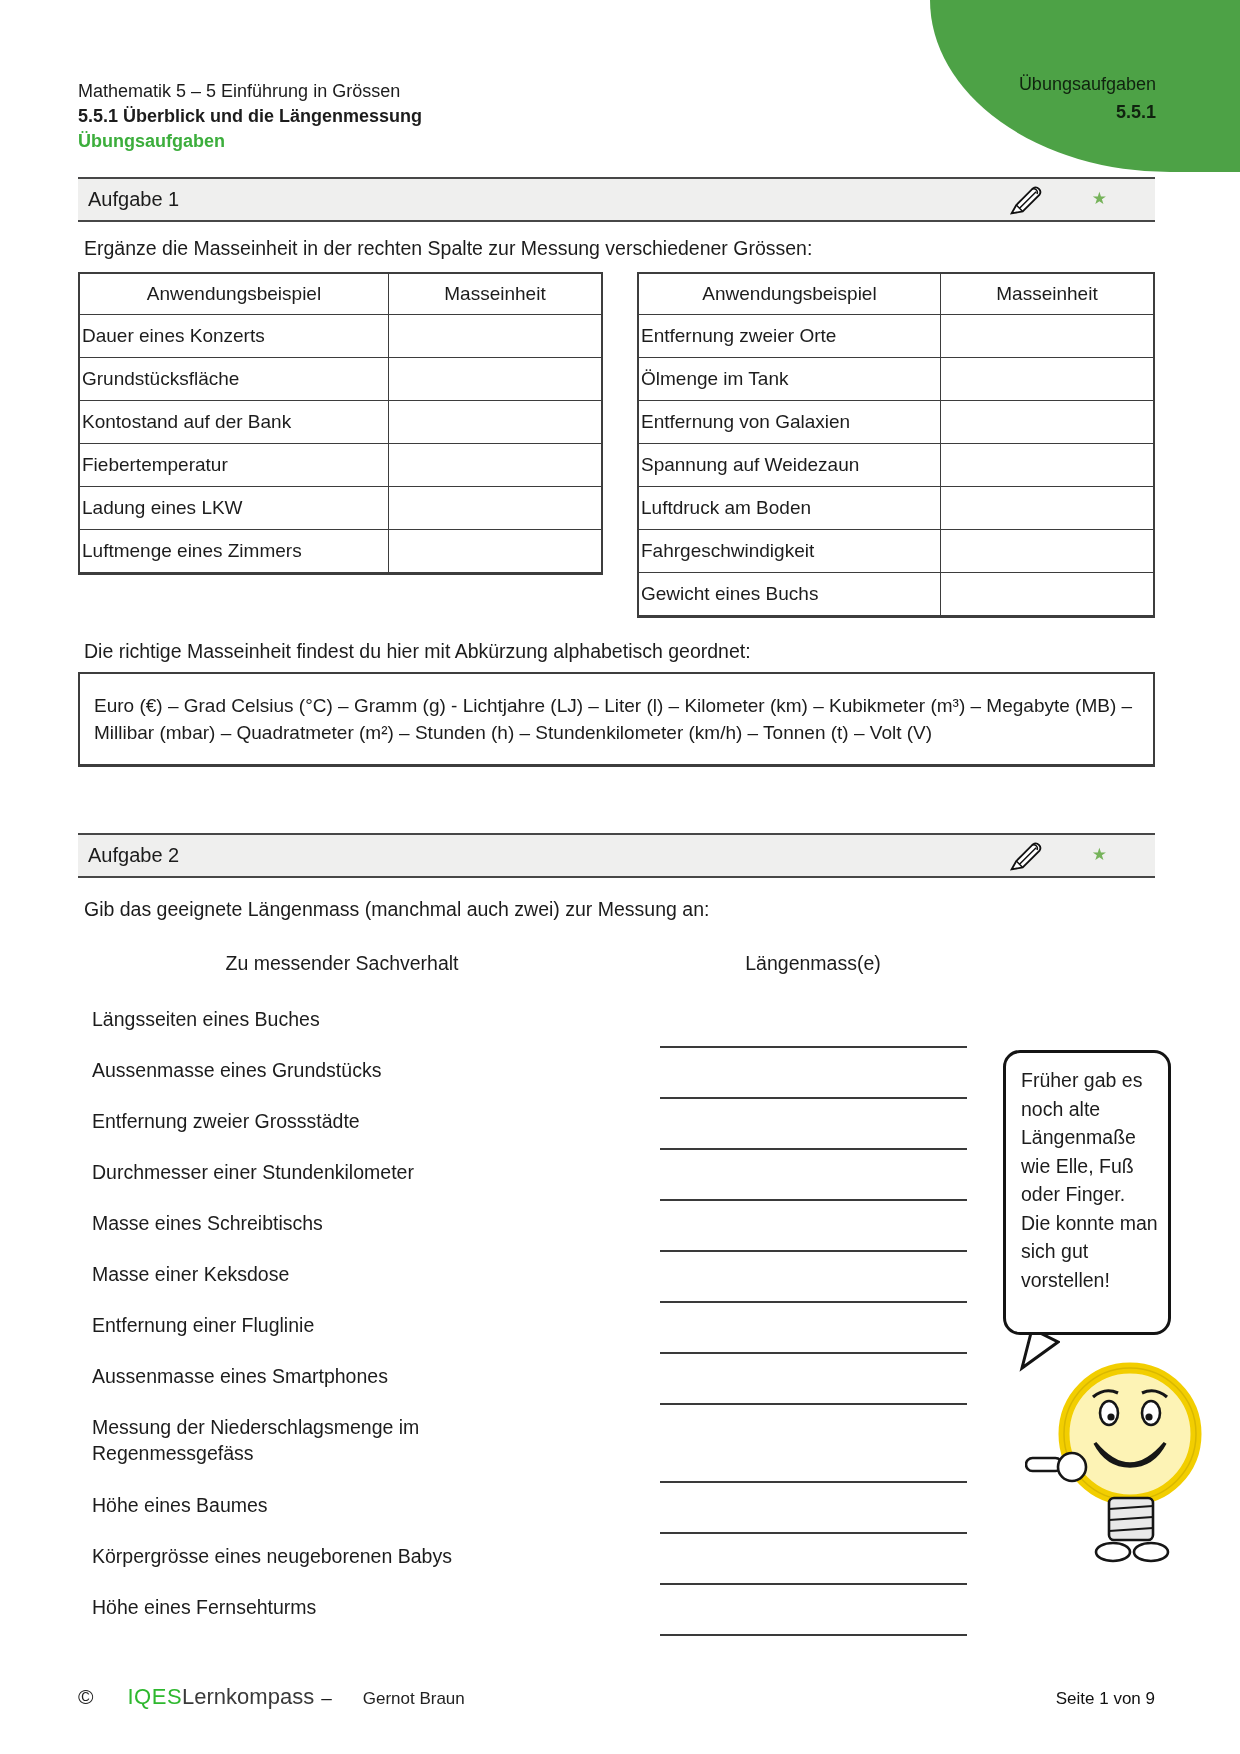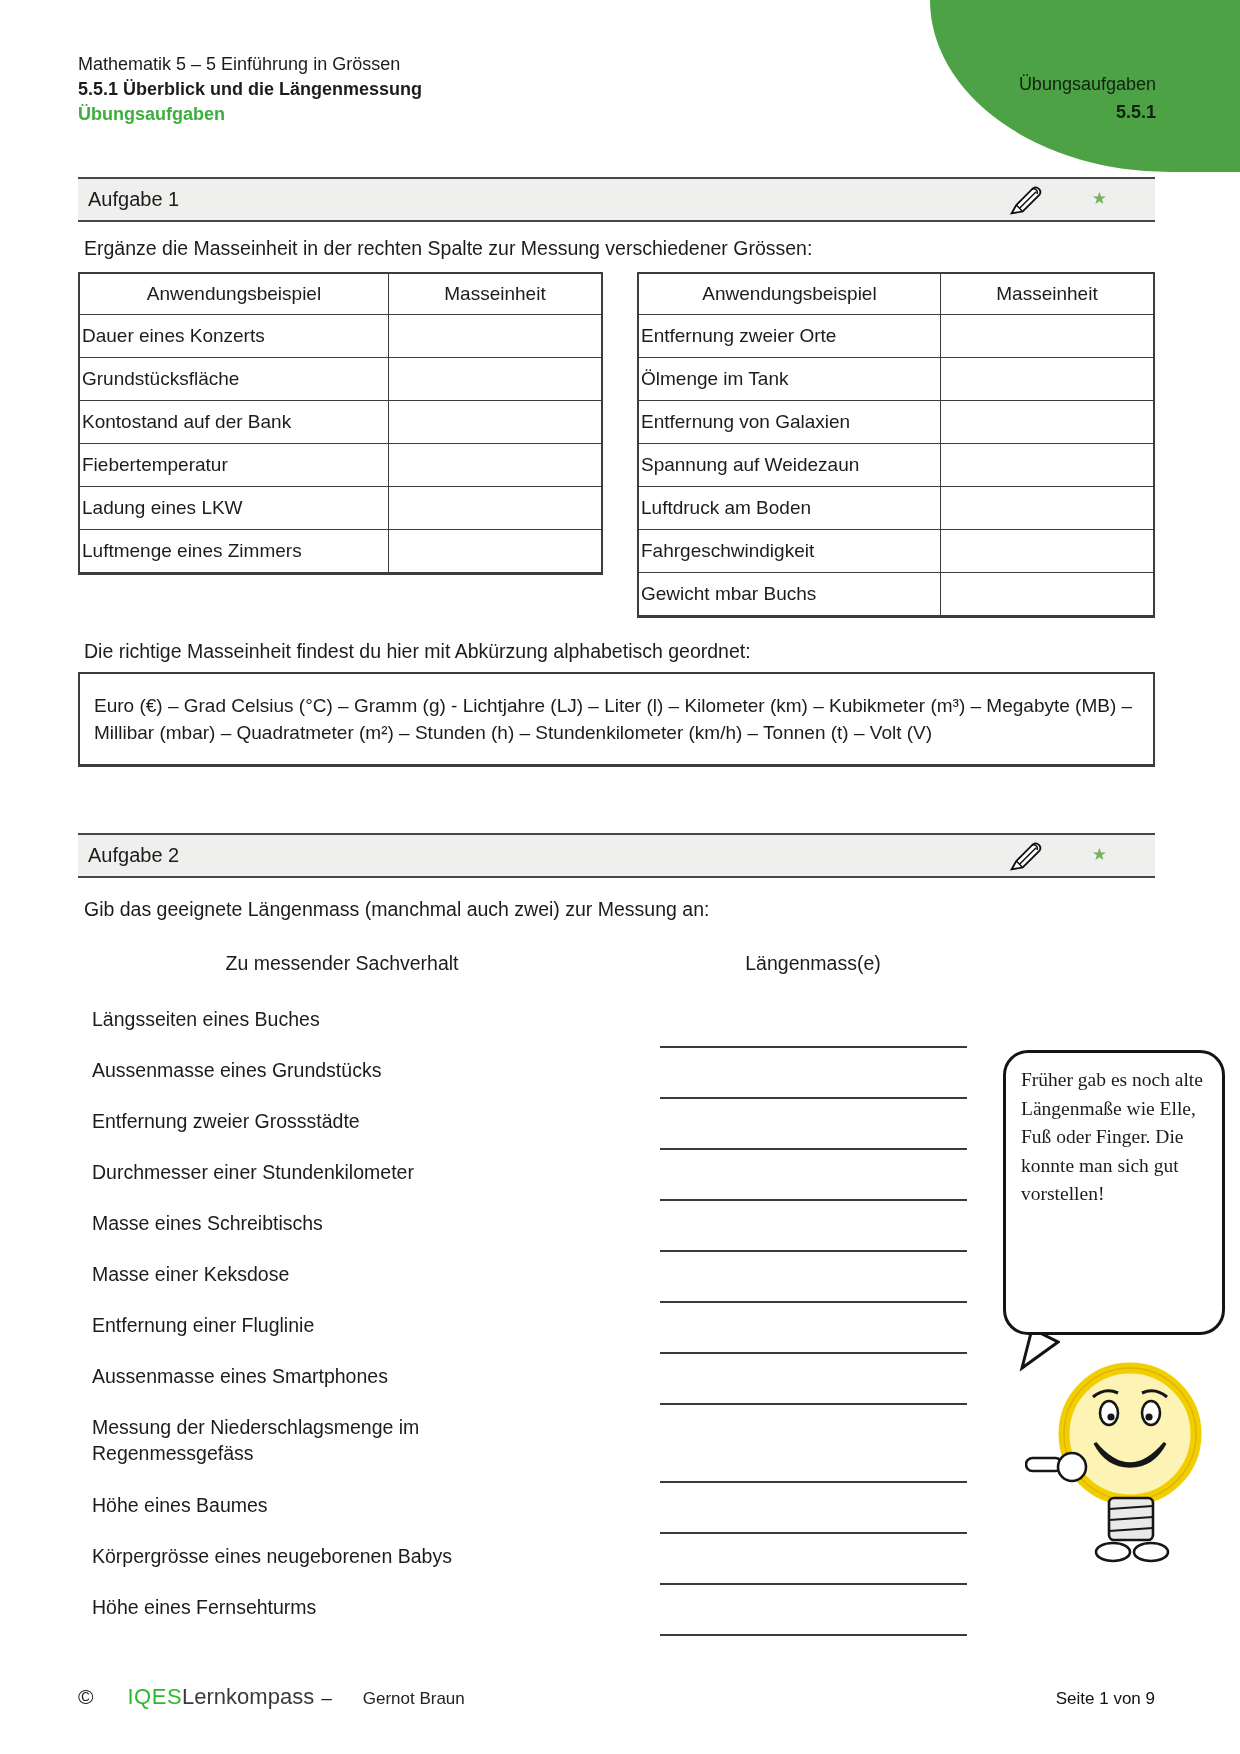--- a/index.html
+++ b/index.html
@@ -2,21 +2,21 @@
 <html><head>
 <meta charset="utf-8">
 <style>
   * { margin:0; padding:0; box-sizing:border-box; }
   html,body { background:#fff; }
   body { width:1240px; height:1754px; position:relative; overflow:hidden;
          font-family:"Liberation Sans","DejaVu Sans",sans-serif; color:#1c1c1c; }
   .page { position:absolute; inset:0; }
 
   
-  .hdr { position:absolute; left:78px; top:52px; font-size:18px; line-height:25px; }
+  .hdr { position:absolute; left:78px; top:79px; font-size:18px; line-height:25px; }
   .hdr .l2 { font-weight:bold; }
   .hdr .l3 { font-weight:bold; color:#3cae3c; }
 
   .corner { position:absolute; right:0; top:0; width:310px; height:172px;
             background:#4da246; border-bottom-left-radius:240px 172px; }
   .corner .cb-label { position:absolute; right:84px; top:74px; font-size:18px; color:#10230f; }
   .corner .cb-code  { position:absolute; right:84px; top:102px; font-size:18px; font-weight:bold; color:#10230f; }
 
   
   .taskbar { position:absolute; left:78px; width:1077px; height:45px; background:#efefee;
@@ -52,23 +52,23 @@
 
   .qlist { position:absolute; left:78px; top:1002px; width:1077px; }
   .qrow { display:flex; align-items:flex-start; height:51px; }
   .qrow.tall { height:78px; }
   .qlabel { font-size:19.5px; line-height:26px; padding:4px 0 0 14px; max-width:430px; }
   .qline { margin-left:auto; margin-right:188px; width:307px; height:46px;
            border-bottom:2px solid #3a3a3a; }
   .qrow.tall .qline { height:73px; }
 
   
-  .bubble { position:absolute; left:1003px; top:1050px; width:222px; height:285px;
-            border:3px solid #141414; border-radius:25px; background:#fff;
-            padding:13px 10px 8px 15px; font-size:19.5px; line-height:28.5px; z-index:2;font-family:Liberation Serif, serif; }
+  .bubble { position:absolute; left:1003px; top:1050px; width:168px; height:285px;
+            border:3px solid #141414; border-radius:17px; background:#fff;
+            padding:13px 10px 8px 15px; font-size:19.5px; line-height:28.5px; z-index:2; }
   .bubble-tail { position:absolute; left:1016px; top:1328px; width:44px; height:44px; z-index:1; }
 
   .mascot { position:absolute; left:1025px; top:1342px; width:185px; height:230px; }
 
   
   .footer { position:absolute; left:78px; top:1684px; width:1077px; display:flex;
             align-items:baseline; }
   .f-copy  { font-size:21px; color:#222; margin-right:6px; }
   .f-iqes  { font-size:22px; color:#2eb82e; letter-spacing:0.5px;margin-left:28px; }
   .f-brand { font-size:22px; color:#3a3a3a; }
@@ -157,21 +157,21 @@
       </div>
     <div class="trow">
         <div class="tcell c1">Luftdruck am Boden</div>
         <div class="tcell c2"></div>
       </div>
     <div class="trow">
         <div class="tcell c1">Fahrgeschwindigkeit</div>
         <div class="tcell c2"></div>
       </div>
     <div class="trow">
-        <div class="tcell c1">Gewicht mbar Buchs</div>
+        <div class="tcell c1">Gewicht eines Buchs</div>
         <div class="tcell c2"></div>
       </div>
   </div>
 
   <div class="instr" id="units-intro">Die richtige Masseinheit findest du hier mit Abkürzung alphabetisch geordnet:</div>
 
   <div class="units-box">Euro (€) – Grad Celsius (°C) – Gramm (g) - Lichtjahre (LJ) – Liter (l) – Kilometer (km) – Kubikmeter (m³) – Megabyte (MB) – Millibar (mbar) – Quadratmeter (m²) – Stunden (h) – Stundenkilometer (km/h) – Tonnen (t) – Volt (V)</div>
 
   <div class="taskbar" id="bar2">
     <div class="t-title">Aufgabe 2</div>

